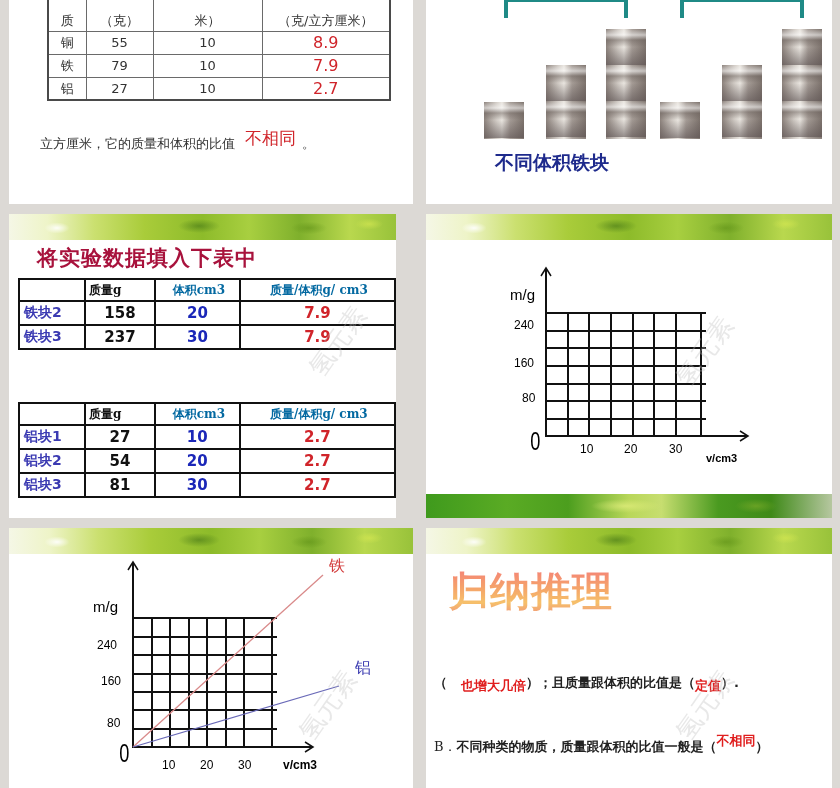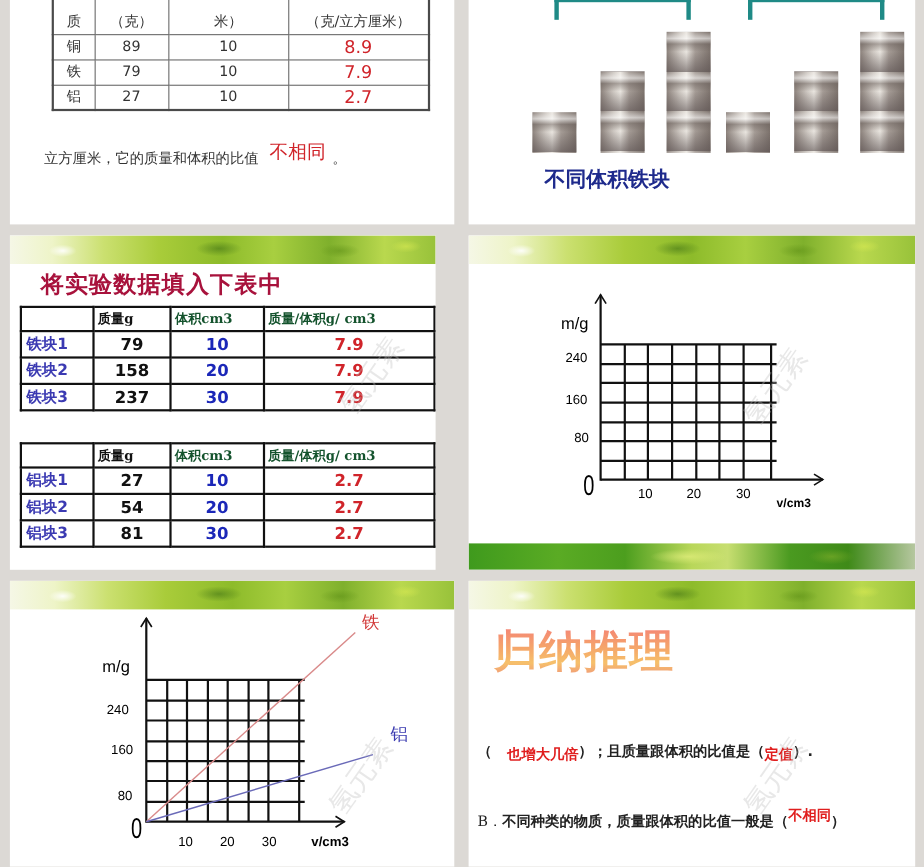--- a/index.html
+++ b/index.html
@@ -56,21 +56,21 @@
 
   
   .s3-title { position: absolute; left: 28px; top: 30px; font-size: 21px; font-weight: bold; color: #a8123c; letter-spacing: 1px; }
   .t3 { position: absolute; left: 9px; border-collapse: collapse; border: 2px solid #111; }
   .t3 td { border: 2px solid #111; height: 24px; font-size: 15px; font-weight: bold; text-align: center; color: #111; }
   .t3 tr.hdr td { font-size: 12px; text-align: left; padding-left: 3px; height: 22px; font-family: "DejaVu Serif", serif; }
   .t3 td.c0 { width: 67px; color: #3b3ab2; text-align: left; padding-left: 4px; font-size: 14px; }
   .t3 td.c1 { width: 71px; }
   .t3 td.c2 { width: 86px; color: #1b27b8; }
   .t3 td.c3 { width: 158px; color: #d0242a; }
-  .t3 tr.hdr td.c0, .t3 tr.hdr td.c2, .t3 tr.hdr td.c3 { color: #14532d; }
+  .t3 tr.hdr td.c0, .t3 tr.hdr td.c2, .t3 tr.hdr td.c3 { color: #0369a1; text-align: center; }
 
   
   .wm { position: absolute; font-size: 26px; color: rgba(190,190,190,0.35); transform: rotate(-55deg); white-space: nowrap; pointer-events: none; }
 
   
   .chart { position: absolute; }
   .chart svg { display: block; overflow: visible; }
 
   
   .s6-title {
@@ -91,21 +91,21 @@
   <table class="t1">
     <tbody>
         <tr class="hdr">
       <td class="c0">质</td>
       <td class="c1">（克）</td>
       <td class="c2">米）</td>
       <td class="c3">（克/立方厘米）</td>
     </tr>
     <tr>
       <td class="c0">铜</td>
-      <td class="c1">89</td>
+      <td class="c1">55</td>
       <td class="c2">10</td>
       <td class="c3 red">8.9</td>
     </tr>
     <tr>
       <td class="c0">铁</td>
       <td class="c1">79</td>
       <td class="c2">10</td>
       <td class="c3 red">7.9</td>
     </tr>
     <tr>
@@ -140,26 +140,20 @@
   <div class="banner-top"></div>
   <div class="s3-title">将实验数据填入下表中</div>
 
   <table class="t3" style="top:64px;">
     <tbody>
         <tr class="hdr">
       <td class="c0"></td>
       <td class="c1">质量g</td>
       <td class="c2">体积cm3</td>
       <td class="c3">质量/体积g/ cm3</td>
-    </tr>
-    <tr>
-      <td class="c0">铁块1</td>
-      <td class="c1">79</td>
-      <td class="c2">10</td>
-      <td class="c3">7.9</td>
     </tr>
     <tr>
       <td class="c0">铁块2</td>
       <td class="c1">158</td>
       <td class="c2">20</td>
       <td class="c3">7.9</td>
     </tr>
     <tr>
       <td class="c0">铁块3</td>
       <td class="c1">237</td>

